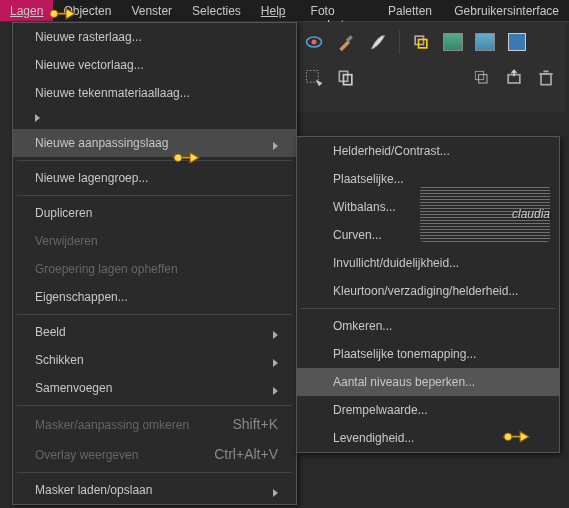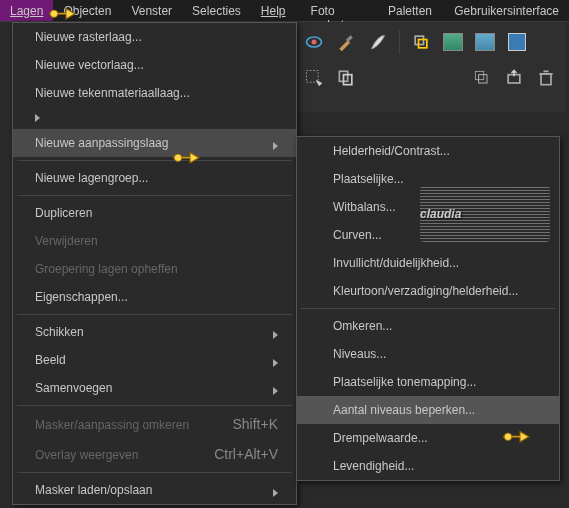--- a/index.html
+++ b/index.html
@@ -18,21 +18,21 @@
     height: 22px;
     border-bottom: 1px solid #3a3a3a;
   }
   .menubar-item {
     padding: 4px 10px;
     color: #c8c8c8;
     cursor: pointer;
     position: relative;
   }
   .menubar-item.active {
-    background: #701a75;
+    background: #be185d;
     text-align: right;
   }
   .underline { text-decoration: underline; }
   .toolbar-area {
     position: absolute;
     left: 295px; top: 22px; right: 4px; height: 90px;
     background: #2f2f2f;
   }
   .toolbar-row {
     display: flex;
@@ -96,24 +96,23 @@
   .pointer svg { width: 100%; height: 100%; }
   .watermark {
     position: absolute;
     left: 420px; top: 186px;
     width: 130px; height: 56px;
     pointer-events: none;
     opacity: 0.75;
     z-index: 5;
     background: repeating-linear-gradient(0deg,#888 0,#888 1px,transparent 1px,transparent 3px);
     border-radius: 4px;
-    display: flex; align-items: center; justify-content: flex-start;
+    display: flex; align-items: center; justify-content: flex-end;
     font-style: italic; color: #fff;
     text-shadow: 1px 1px 2px #000;
-    font-weight: bold;
   }
   .sq { display:inline-block; }
 </style>
 </head>
 <body>
 
 <div class="menubar">
   <div class="menubar-item active"><span class="underline">Lagen</span></div>
   <div class="menubar-item"><span>Objecten</span></div>
   <div class="menubar-item"><span>Venster</span></div>
@@ -226,25 +225,25 @@
       <span>Verwijderen</span>
     </div>
   <div class="menu-item disabled">
       <span>Groepering lagen opheffen</span>
     </div>
   <div class="menu-item">
       <span>Eigenschappen...</span>
     </div>
   <div class="menu-sep"></div>
   <div class="menu-item">
+      <span>Beeld</span>
+      <span class="chevron"></span>
+    </div>
+  <div class="menu-item">
       <span>Schikken</span>
-      <span class="chevron"></span>
-    </div>
-  <div class="menu-item">
-      <span>Beeld</span>
       <span class="chevron"></span>
     </div>
   <div class="menu-item">
       <span>Samenvoegen</span>
       <span class="chevron"></span>
     </div>
   <div class="menu-sep"></div>
   <div class="menu-item disabled">
       <span>Masker/aanpassing omkeren</span>
       <span class="shortcut">Shift+K</span>
@@ -275,23 +274,20 @@
     </div>
   <div class="menu-item">
       <span>Invullicht/duidelijkheid...</span>
     </div>
   <div class="menu-item">
       <span>Kleurtoon/verzadiging/helderheid...</span>
     </div>
   <div class="menu-sep"></div>
   <div class="menu-item">
       <span>Omkeren...</span>
-    </div>
-  <div class="menu-item">
-      <span>Niveaus...</span>
     </div>
   <div class="menu-item">
       <span>Plaatselijke tonemapping...</span>
     </div>
   <div class="menu-item highlight">
       <span>Aantal niveaus beperken...</span>
     </div>
   <div class="menu-item">
       <span>Drempelwaarde...</span>
     </div>

